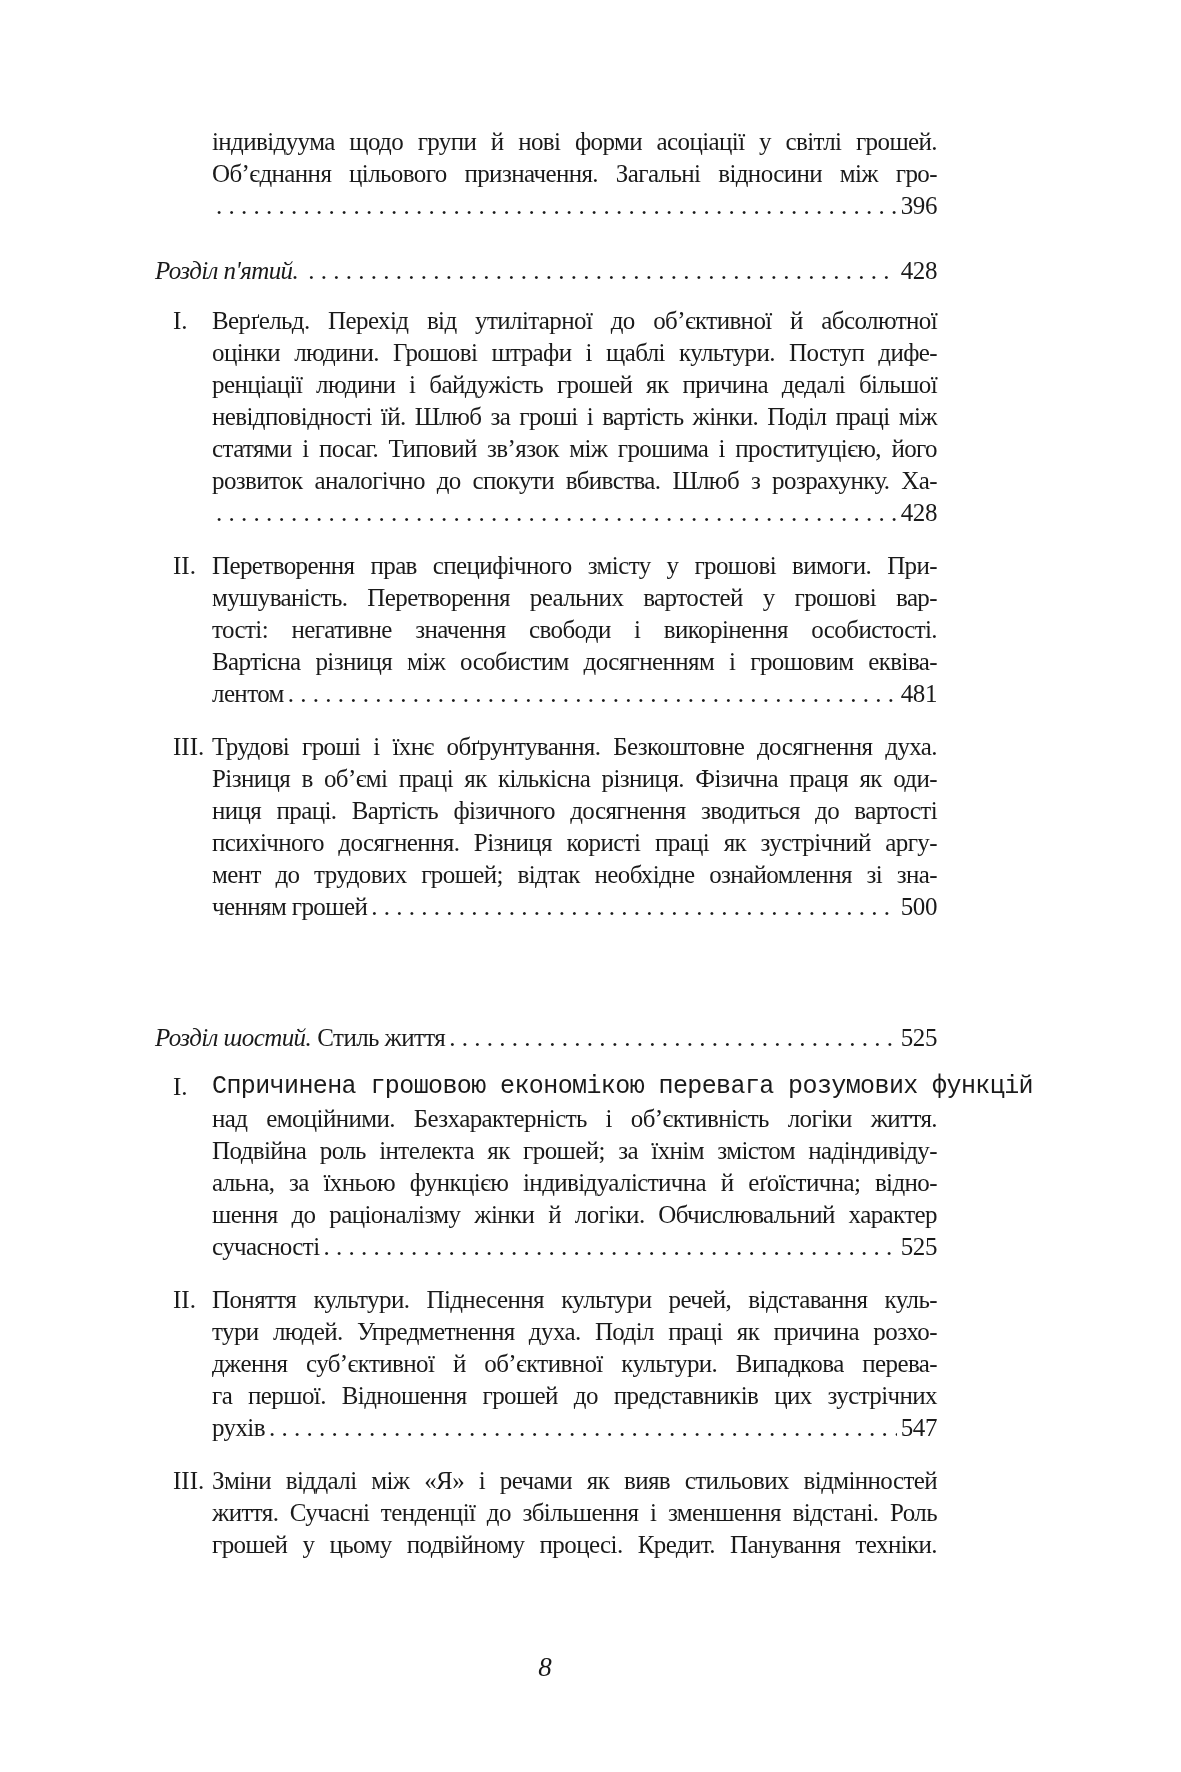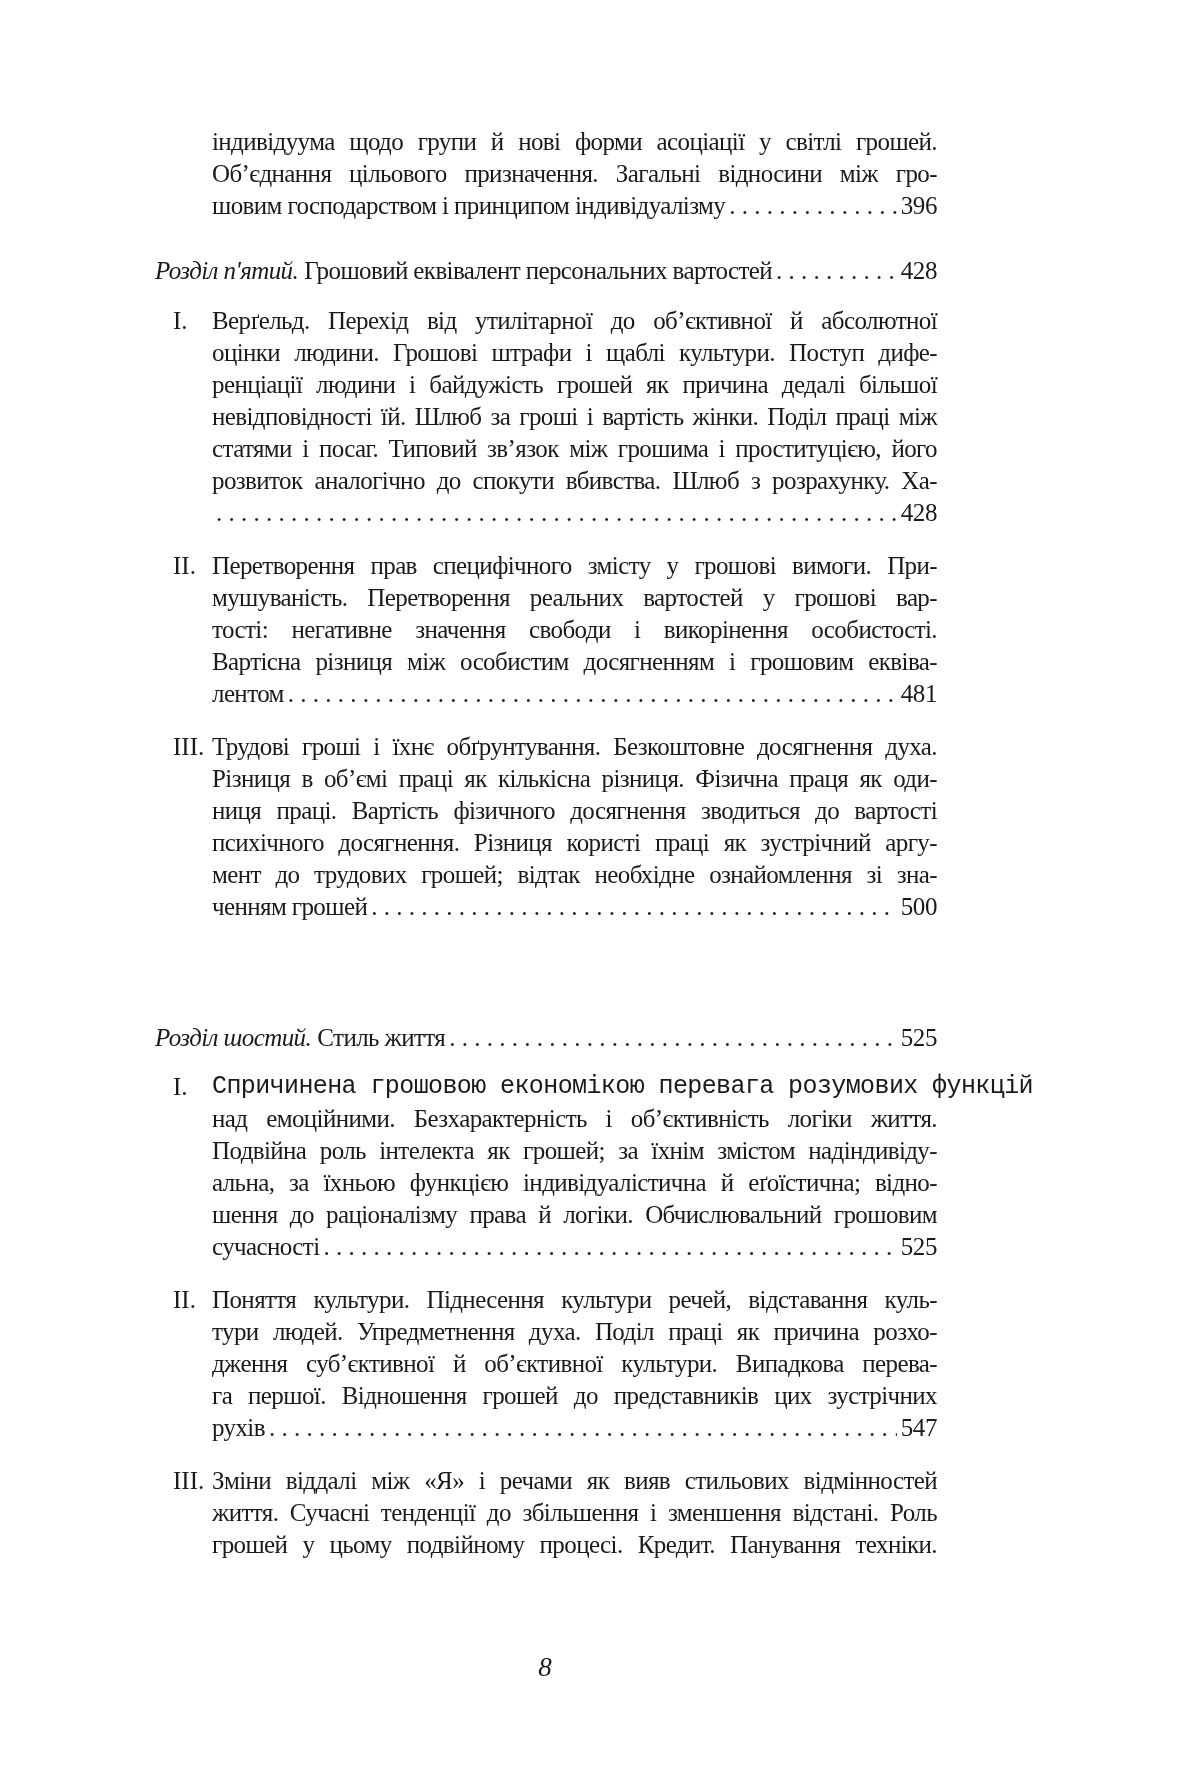--- a/index.html
+++ b/index.html
@@ -21,28 +21,27 @@
 <body>
 
 <div>
   <div class="line just" style="left:212px;top:126px;width:725px;">
       <span class="txt" style="display: block; text-align: justify; text-align-last: justify; width: 100%;">індивідуума щодо групи й нові форми асоціації у світлі грошей.</span>
     </div>
   <div class="line just" style="left:212px;top:158px;width:725px;">
       <span class="txt" style="display: block; text-align: justify; text-align-last: justify; width: 100%;">Об’єднання цільового призначення. Загальні відносини між гро-</span>
     </div>
   <div class="line" style="left:212px;top:190px;width:725px;">
-      <span class="txt" style="display: inline-block;">шовим господарством і принципом індивідуалізму</span>
       <span class="lead"></span>
       <span class="pg">396</span>
     </div>
 </div>
 
 <div class="line" style="left:155px;top:255px;width:782px;">
-  <span class="txt ital" style="display: inline-block;">Розділ п'ятий.</span>&nbsp;<span class="txt">Грошовий еквівалент персональних вартостей</span><span class="lead"></span><span class="pg">428</span>
+  <span class="txt ital" style="display: inline-block;">Розділ п'ятий.</span>&nbsp;<span class="lead"></span><span class="pg">428</span>
 </div>
 
 <div>
   <div class="num" style="left:173px;top:305px;">I.</div>
   <div class="line just" style="left:212px;top:305px;width:725px;">
       <span class="txt" style="display: block; text-align: justify; text-align-last: justify; width: 100%;">Верґельд. Перехід від утилітарної до об’єктивної й абсолютної</span>
     </div>
   <div class="line just" style="left:212px;top:337px;width:725px;">
       <span class="txt" style="display: block; text-align: justify; text-align-last: justify; width: 100%;">оцінки людини. Грошові штрафи і щаблі культури. Поступ дифе-</span>
     </div>
@@ -121,21 +120,21 @@
   <div class="line just" style="left:212px;top:1103px;width:725px;">
       <span class="txt" style="display: block; text-align: justify; text-align-last: justify; width: 100%;">над емоційними. Безхарактерність і об’єктивність логіки життя.</span>
     </div>
   <div class="line just" style="left:212px;top:1135px;width:725px;">
       <span class="txt" style="display: block; text-align: justify; text-align-last: justify; width: 100%;">Подвійна роль інтелекта як грошей; за їхнім змістом надіндивіду-</span>
     </div>
   <div class="line just" style="left:212px;top:1167px;width:725px;">
       <span class="txt" style="display: block; text-align: justify; text-align-last: justify; width: 100%;">альна, за їхньою функцією індивідуалістична й еґоїстична; відно-</span>
     </div>
   <div class="line just" style="left:212px;top:1199px;width:725px;">
-      <span class="txt" style="display: block; text-align: justify; text-align-last: justify; width: 100%;">шення до раціоналізму права й логіки. Обчислювальний грошовим</span>
+      <span class="txt" style="display: block; text-align: justify; text-align-last: justify; width: 100%;">шення до раціоналізму жінки й логіки. Обчислювальний характер</span>
     </div>
   <div class="line" style="left:212px;top:1231px;width:725px;">
       <span class="txt" style="display: inline-block;">сучасності</span>
       <span class="lead"></span>
       <span class="pg">525</span>
     </div>
 </div>
 
 <div>
   <div class="num" style="left:173px;top:1284px;">II.</div>

